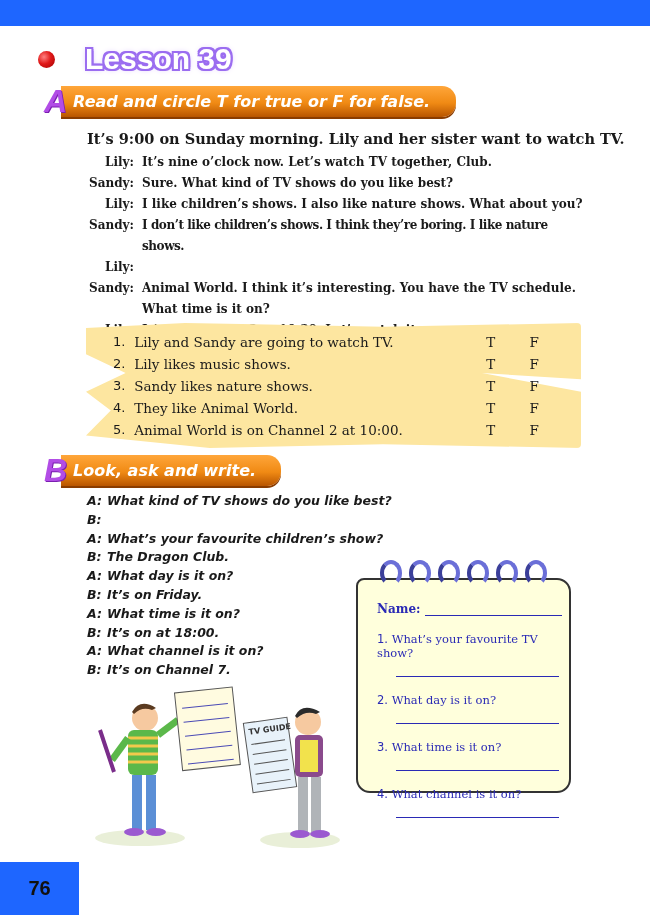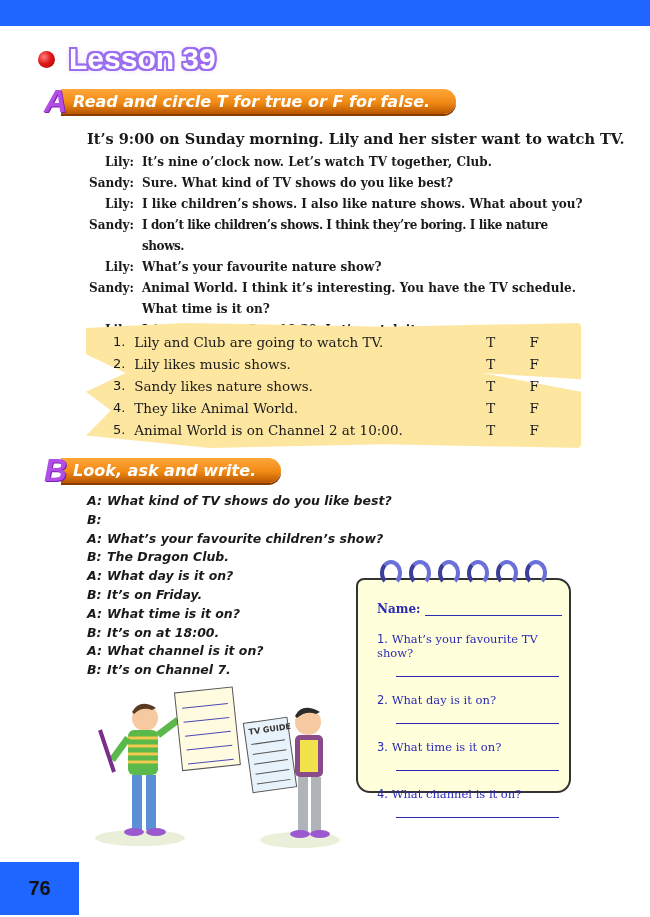--- a/index.html
+++ b/index.html
@@ -1,33 +1,33 @@
 <!DOCTYPE html>
 <html><head>
 <meta charset="utf-8">
 <style>
   * { box-sizing: border-box; margin: 0; padding: 0; }
   html, body { width: 650px; height: 917px; background: #ffffff; overflow: hidden; }
   body { position: relative; font-family: "DejaVu Serif", serif; color: #1a1a1a; }
 
   .top-bar { position: absolute; left: 0; top: 0; width: 650px; height: 26px; background: #1e66ff; }
 
-  .lesson-title { position: absolute; left: 38px; top: 42px; display: flex; align-items: center; }
+  .lesson-title { position: absolute; left: 38px; top: 42px; display: flex; align-items: center; gap: 16px; }
   .red-dot { width: 17px; height: 17px; border-radius: 50%;
     background: radial-gradient(circle at 35% 35%, #ff8080 0%, #e01818 45%, #a00000 100%); margin-right: 14px; }
   .lesson-text { font-family: "Liberation Sans", sans-serif; font-weight: bold; font-size: 30px; color: #ffffff;
     letter-spacing: 0px;
     text-shadow: -2px -2px 0 #9b6df0, 2px -2px 0 #9b6df0, -2px 2px 0 #9b6df0, 2px 2px 0 #9b6df0,
                  0 -2px 0 #9b6df0, 0 2px 0 #9b6df0, -2px 0 0 #9b6df0, 2px 0 0 #9b6df0,
                  0 0 6px #c9a7ff; }
 
   .section-header { position: absolute; display: flex; align-items: center; }
   .section-letter { font-family: "Liberation Sans", sans-serif; font-weight: bold; font-size: 32px; font-style: italic;
     color: #b24de6; text-shadow: 1px 1px 0 #7a1fb0; position: relative; z-index: 2; margin-right: -6px; }
-  .section-bar { height: 25px; border-radius: 0 14px 14px 0;
+  .section-bar { height: 31px; border-radius: 0 14px 14px 0;
     background: linear-gradient(#ffa63a 0%, #f08a14 55%, #b85500 100%);
     display: flex; align-items: center; padding-left: 12px; padding-right: 18px; position: relative; z-index: 1;
     box-shadow: 0 2px 0 #8a3c00; }
   .section-bar span { font-family: "DejaVu Sans", sans-serif; font-style: italic; font-weight: bold; font-size: 16px; color: #ffffff; }
 
   #sectionA { left: 44px; top: 83px; }
   #sectionA .section-bar { width: 395px; }
   #sectionB { left: 44px; top: 452px; }
   #sectionB .section-bar { width: 220px; }
 
@@ -100,41 +100,40 @@
   <div class="dl-row">
       <span class="dl-speaker">Lily:</span>
       <span class="dl-line">I like children’s shows. I also like nature shows. What about you?</span>
     </div>
   <div class="dl-row">
       <span class="dl-speaker">Sandy:</span>
       <span class="dl-line" style="letter-spacing:-0.45px">I don’t like children’s shows. I think they’re boring. I like nature shows.</span>
     </div>
   <div class="dl-row">
       <span class="dl-speaker">Lily:</span>
-      <span class="dl-line">What’s your favourite nature show?</span>
     </div>
   <div class="dl-row">
       <span class="dl-speaker">Sandy:</span>
       <span class="dl-line">Animal World. I think it’s interesting. You have the TV schedule.</span>
     </div>
   <div class="dl-row">
       <span class="dl-speaker"></span>
       <span class="dl-line">What time is it on?</span>
     </div>
   <div class="dl-row">
       <span class="dl-speaker">Lily:</span>
       <span class="dl-line">It’s on Channel 2 at 10:30. Let’s watch it.</span>
     </div>
 </div>
 
 <div class="quiz-bg"></div>
 <div class="quiz">
   <div class="q-row">
       <span class="q-num">1.</span>
-      <span class="q-text">Lily and Club are going to watch TV.</span>
+      <span class="q-text">Lily and Sandy are going to watch TV.</span>
       <span class="q-tf">T</span>
       <span class="q-tf">F</span>
     </div>
   <div class="q-row">
       <span class="q-num">2.</span>
       <span class="q-text">Lily likes music shows.</span>
       <span class="q-tf">T</span>
       <span class="q-tf">F</span>
     </div>
   <div class="q-row">

